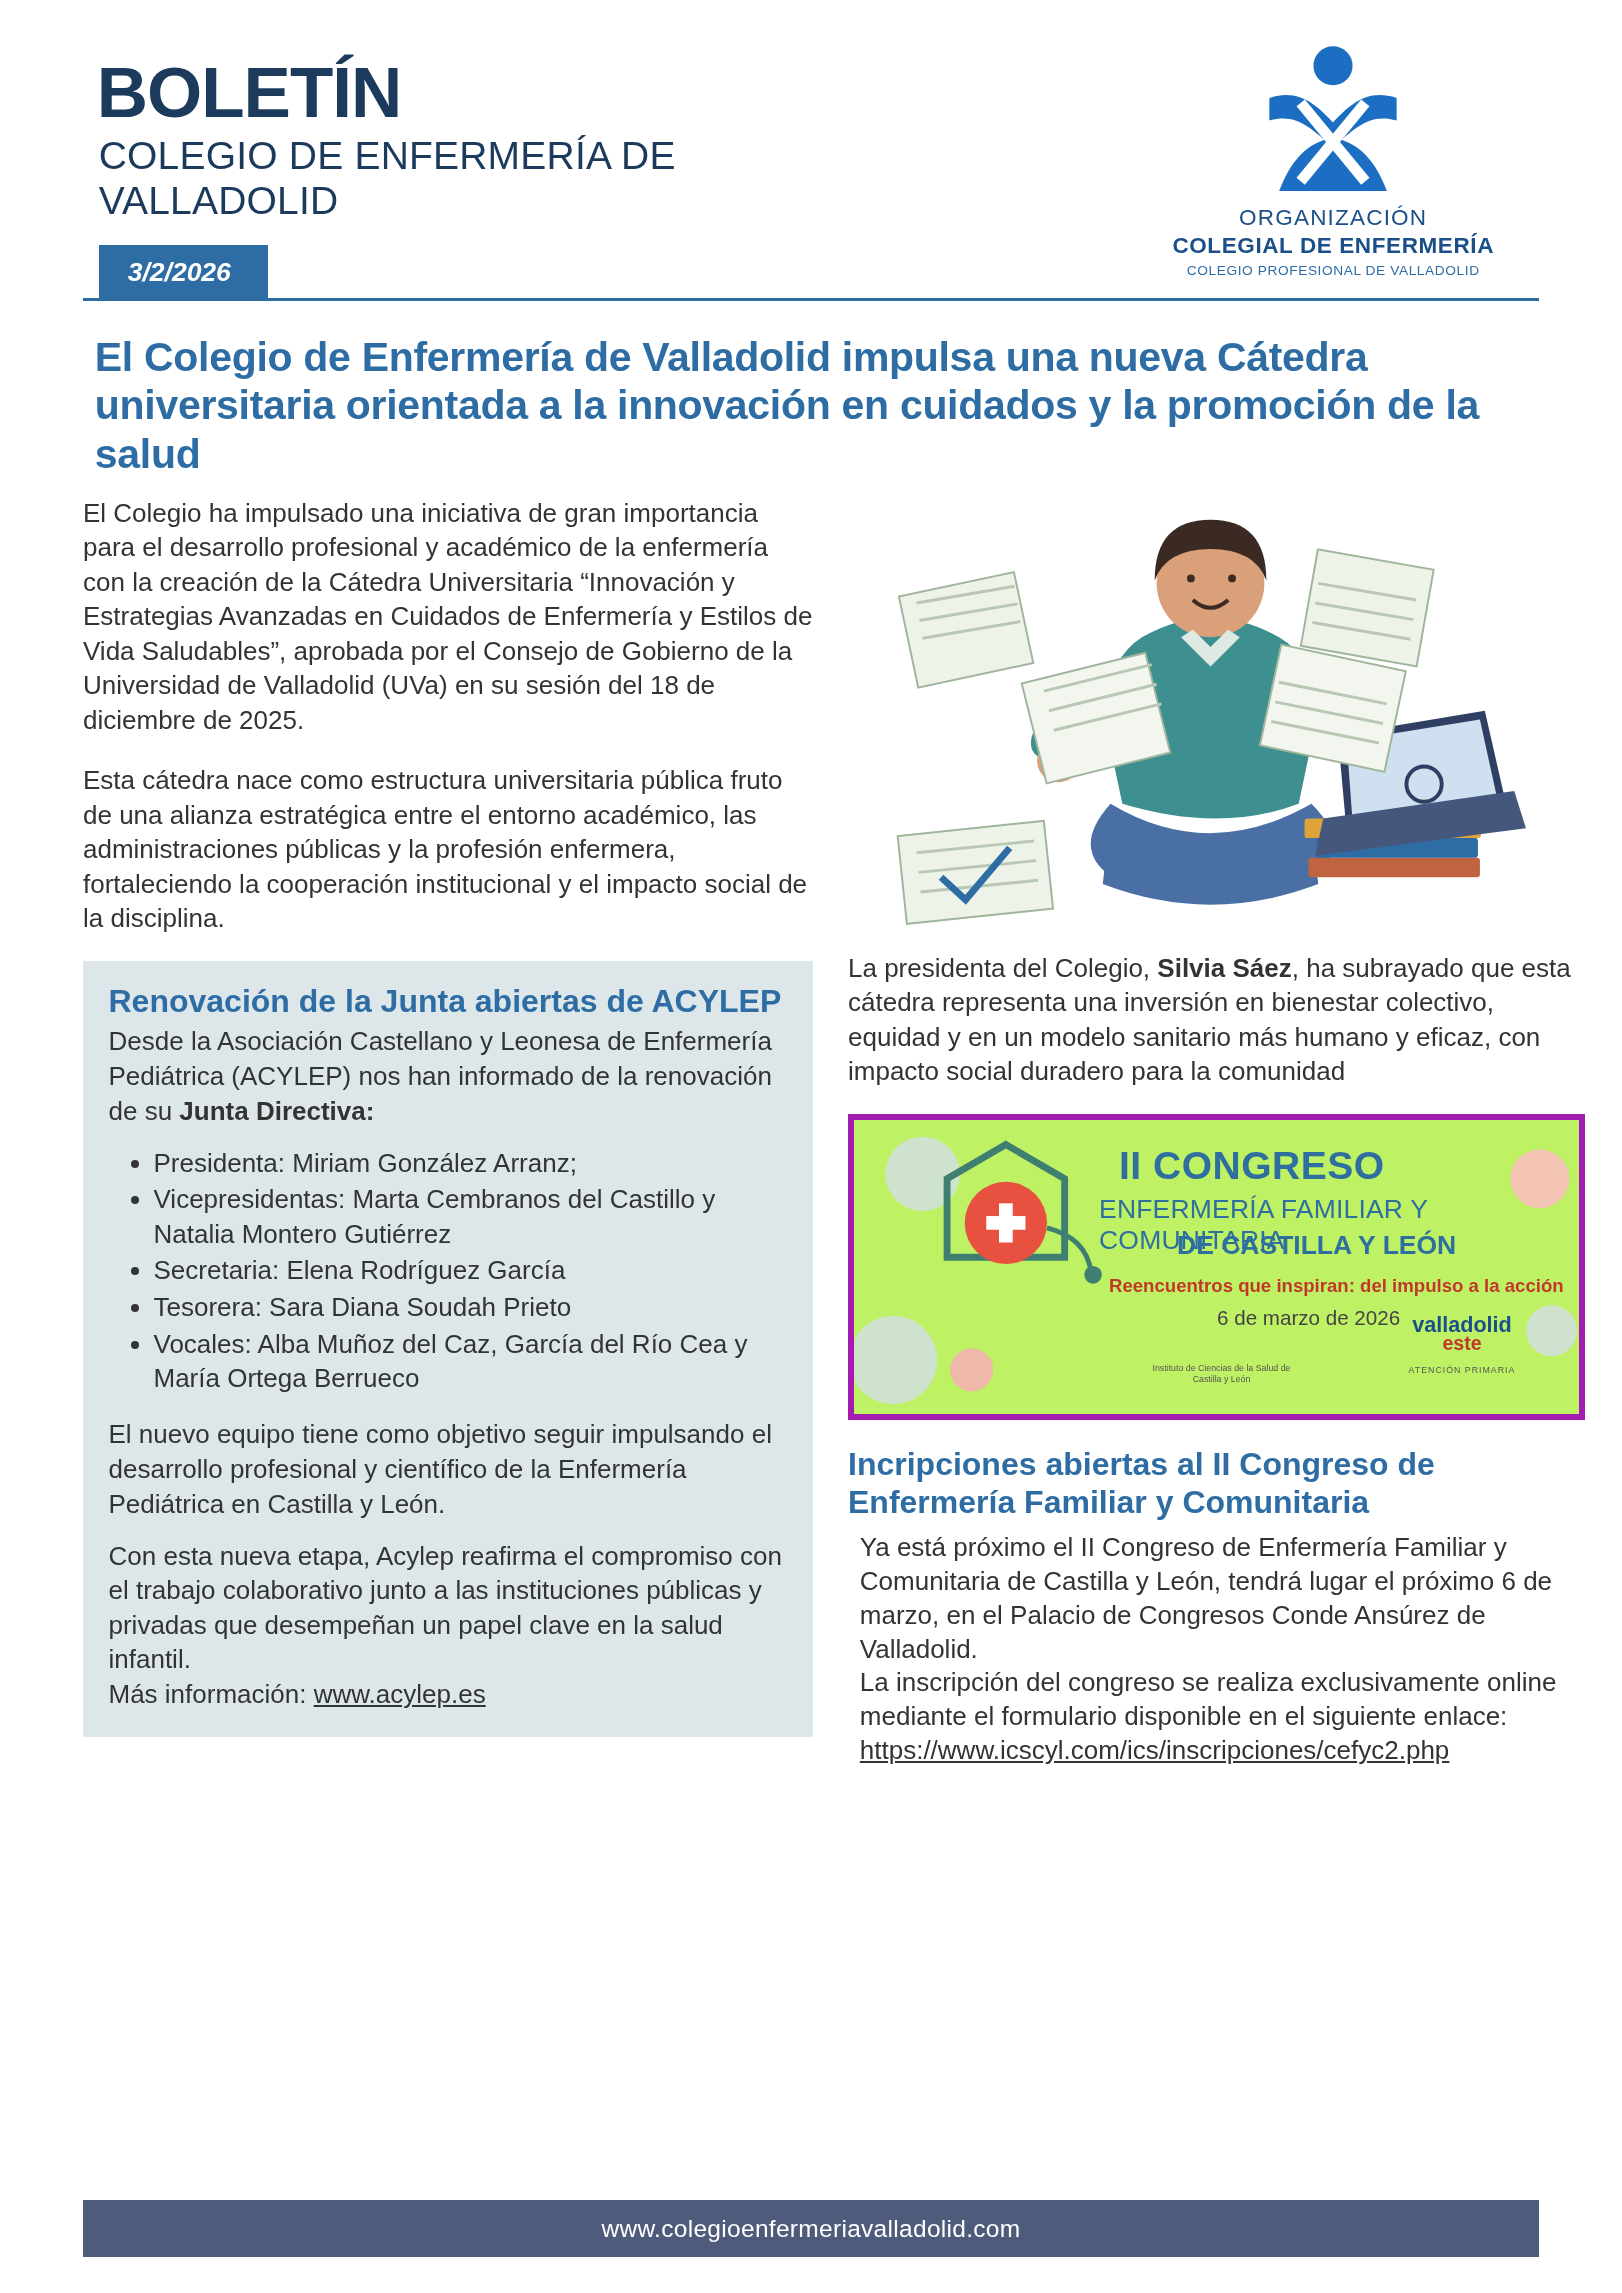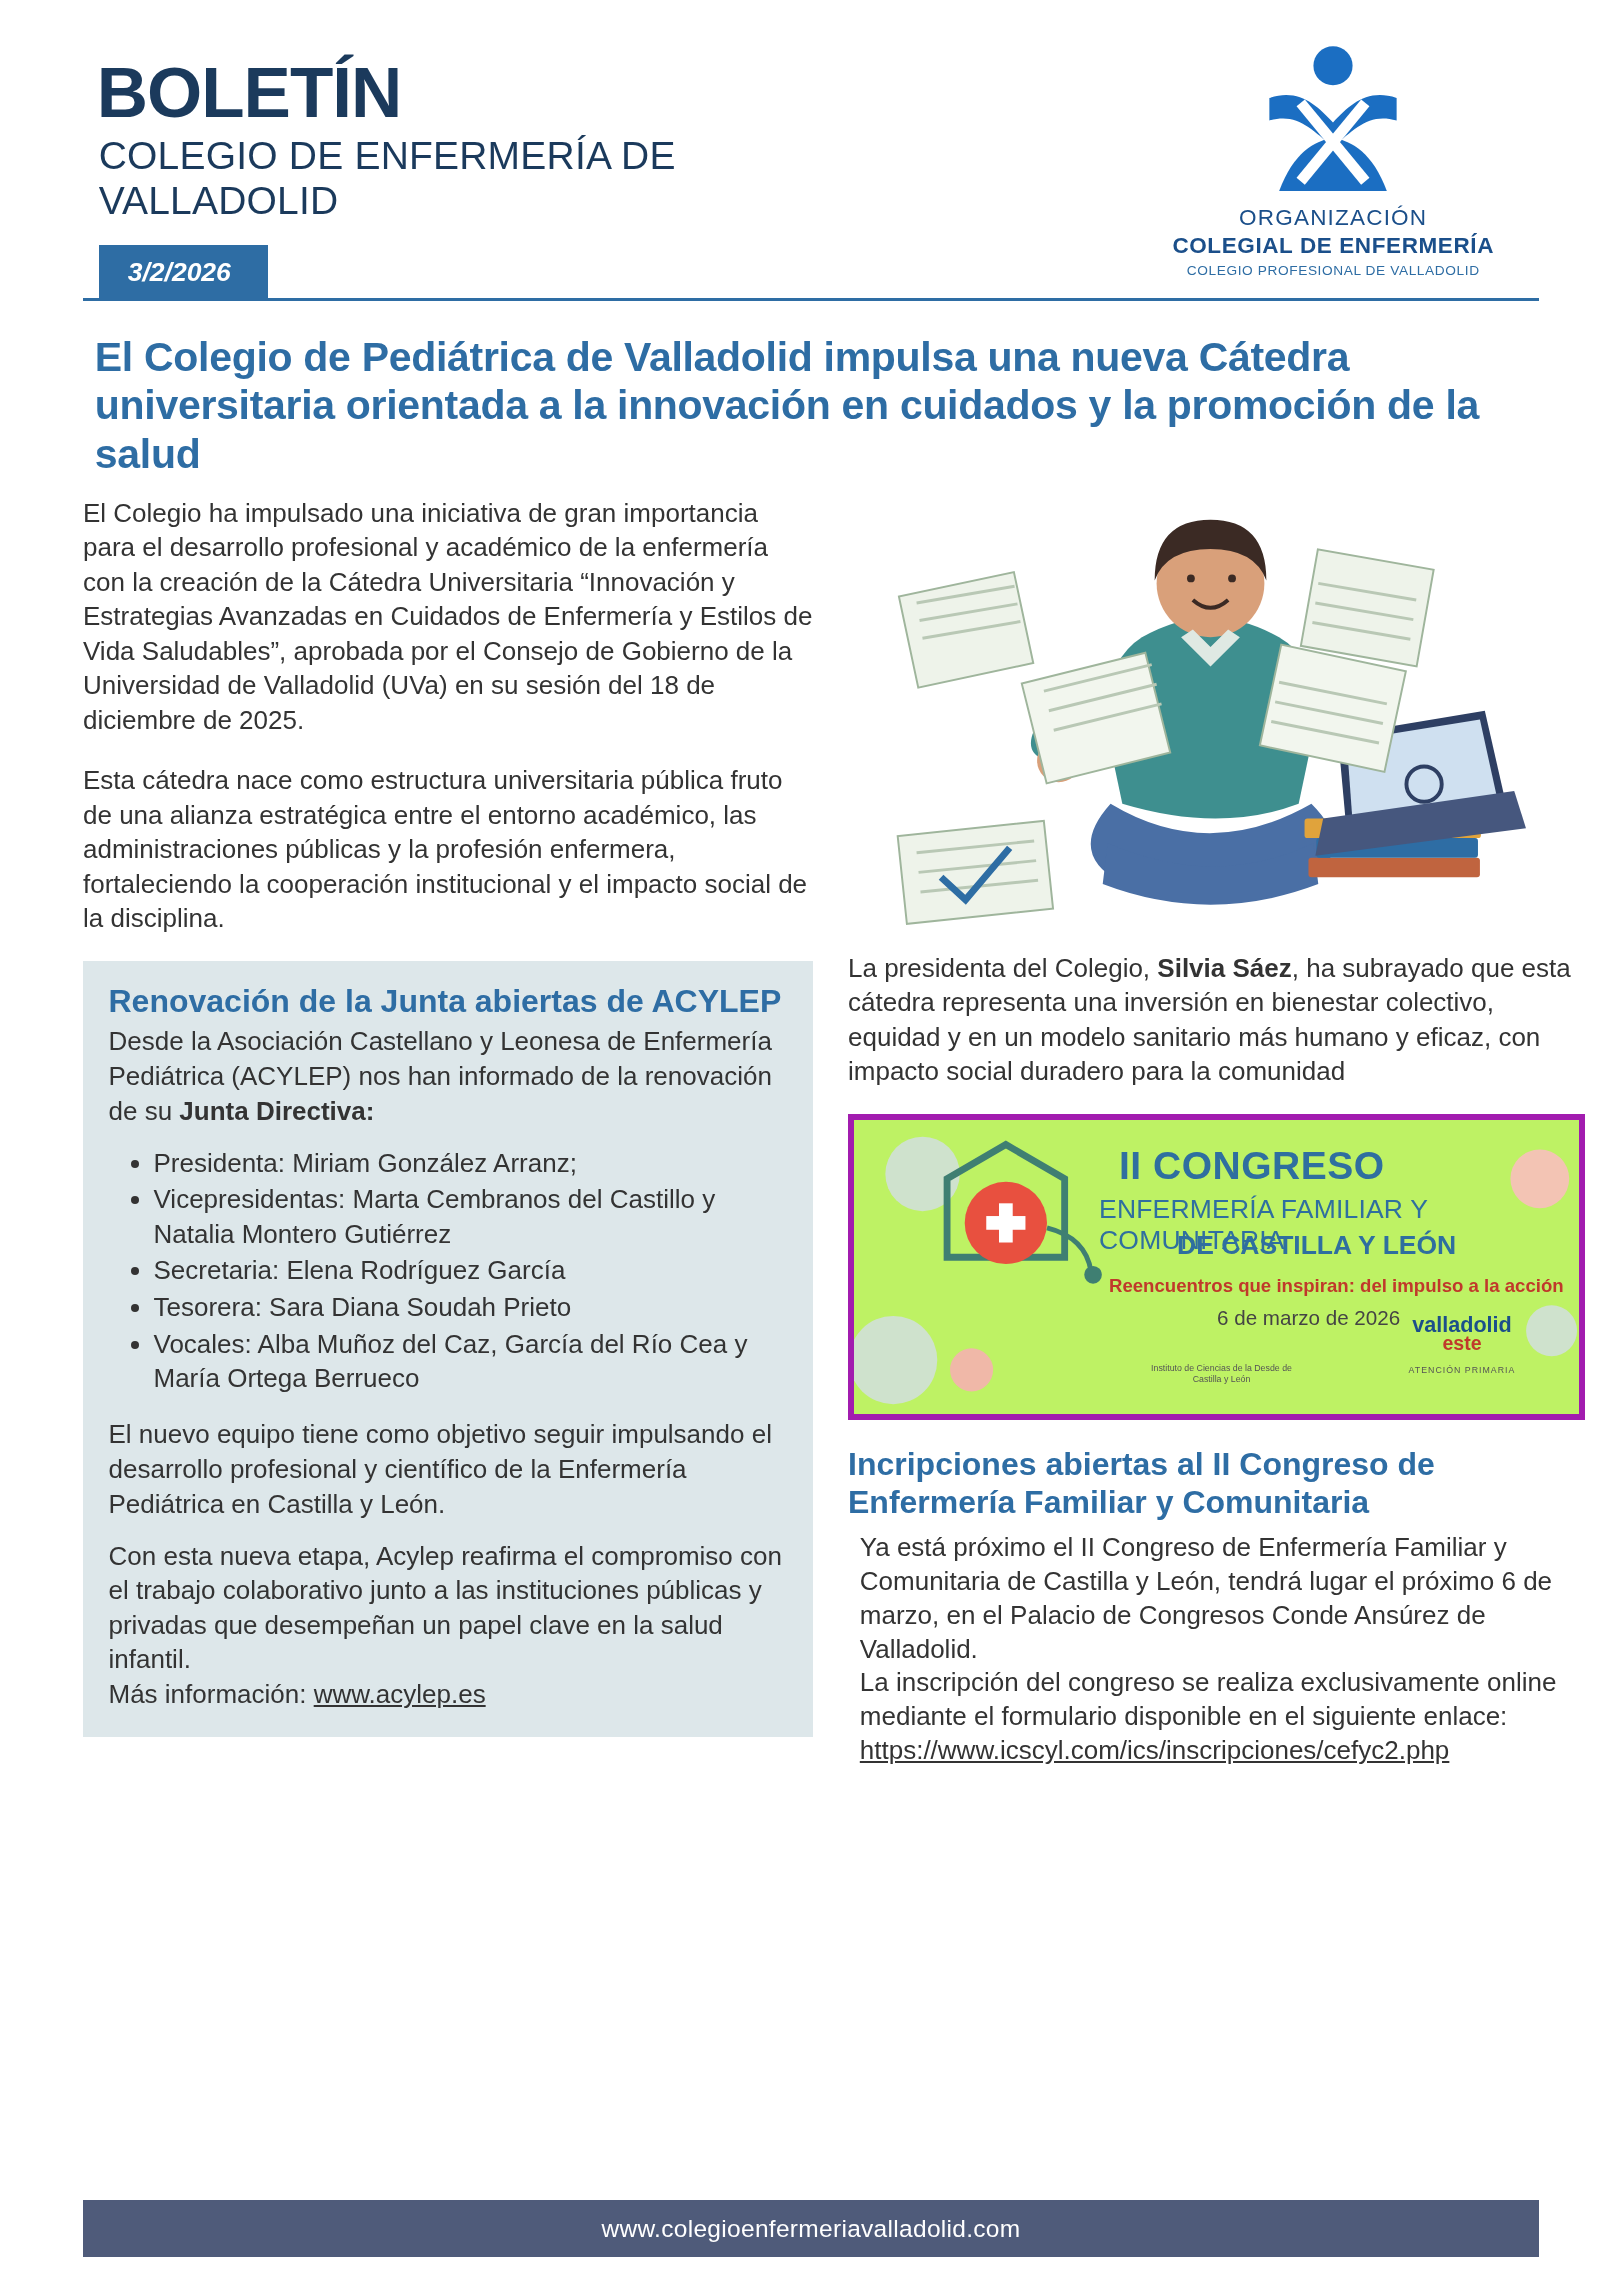--- a/index.html
+++ b/index.html
@@ -319,21 +319,21 @@
         </svg>
       </div>
       <div class="logo-line1">ORGANIZACIÓN</div>
       <div class="logo-line2">COLEGIAL DE ENFERMERÍA</div>
       <div class="logo-line3">COLEGIO PROFESIONAL DE VALLADOLID</div>
     </div>
 
     <div class="header-rule"></div>
   </div>
 
-  <div class="lead-title">El Colegio de Pediátrica de Valladolid impulsa una nueva Cátedra universitaria orientada a la innovación en cuidados y la promoción de la salud</div>
+  <div class="lead-title">El Colegio de Enfermería de Valladolid impulsa una nueva Cátedra universitaria orientada a la innovación en cuidados y la promoción de la salud</div>
 
   <div class="columns">
 
     <div class="col-left">
       <p class="body">El Colegio ha impulsado una iniciativa de gran importancia para el desarrollo profesional y académico de la enfermería con la creación de la Cátedra Universitaria “Innovación y Estrategias Avanzadas en Cuidados de Enfermería y Estilos de Vida Saludables”, aprobada por el Consejo de Gobierno de la Universidad de Valladolid (UVa) en su sesión del 18 de diciembre de 2025.</p>
       <p class="body">Esta cátedra nace como estructura universitaria pública fruto de una alianza estratégica entre el entorno académico, las administraciones públicas y la profesión enfermera, fortaleciendo la cooperación institucional y el impacto social de la disciplina.</p>
 
       <div class="acylep-box">
         <div class="acylep-title">Renovación de la Junta abiertas de ACYLEP</div>
         <p>
@@ -439,21 +439,21 @@
           <rect x="148" y="85" width="14" height="40" fill="#ffffff"></rect>
           <rect x="135" y="98" width="40" height="14" fill="#ffffff"></rect>
           <path d="M197 110 q40 10 45 45" stroke="#3f7f72" stroke-width="5" fill="none"></path>
           <circle cx="244" cy="158" r="9" fill="#3f7f72"></circle>
         </svg>
         <div class="cb-title">II CONGRESO</div>
         <div class="cb-sub1">ENFERMERÍA FAMILIAR Y COMUNITARIA</div>
         <div class="cb-sub2">DE CASTILLA Y LEÓN</div>
         <div class="cb-tag">Reencuentros que inspiran: del impulso a la acción</div>
         <div class="cb-date">6 de marzo de 2026</div>
-        <div class="cb-foot-left">Instituto de Ciencias de la Desde de Castilla y León</div>
+        <div class="cb-foot-left">Instituto de Ciencias de la Salud de Castilla y León</div>
         <div class="cb-vl">valladolid</div>
         <div class="cb-este">este</div>
         <div class="cb-foot-right">ATENCIÓN PRIMARIA</div>
       </div>
 
       <div class="section-title">Incripciones abiertas al II Congreso de Enfermería Familiar y Comunitaria</div>
       <p class="right-body" style="margin-bottom:0;">Ya está próximo el II Congreso de Enfermería Familiar y Comunitaria de Castilla y León, tendrá lugar el próximo 6 de marzo, en el Palacio de Congresos Conde Ansúrez de Valladolid.</p>
       <p class="right-body" style="margin-bottom:0;"> La inscripción del congreso se realiza exclusivamente online mediante el formulario disponible en el siguiente enlace:</p>
       <p class="right-body">
         <a href="#">https://www.icscyl.com/ics/inscripciones/cefyc2.php</a>

